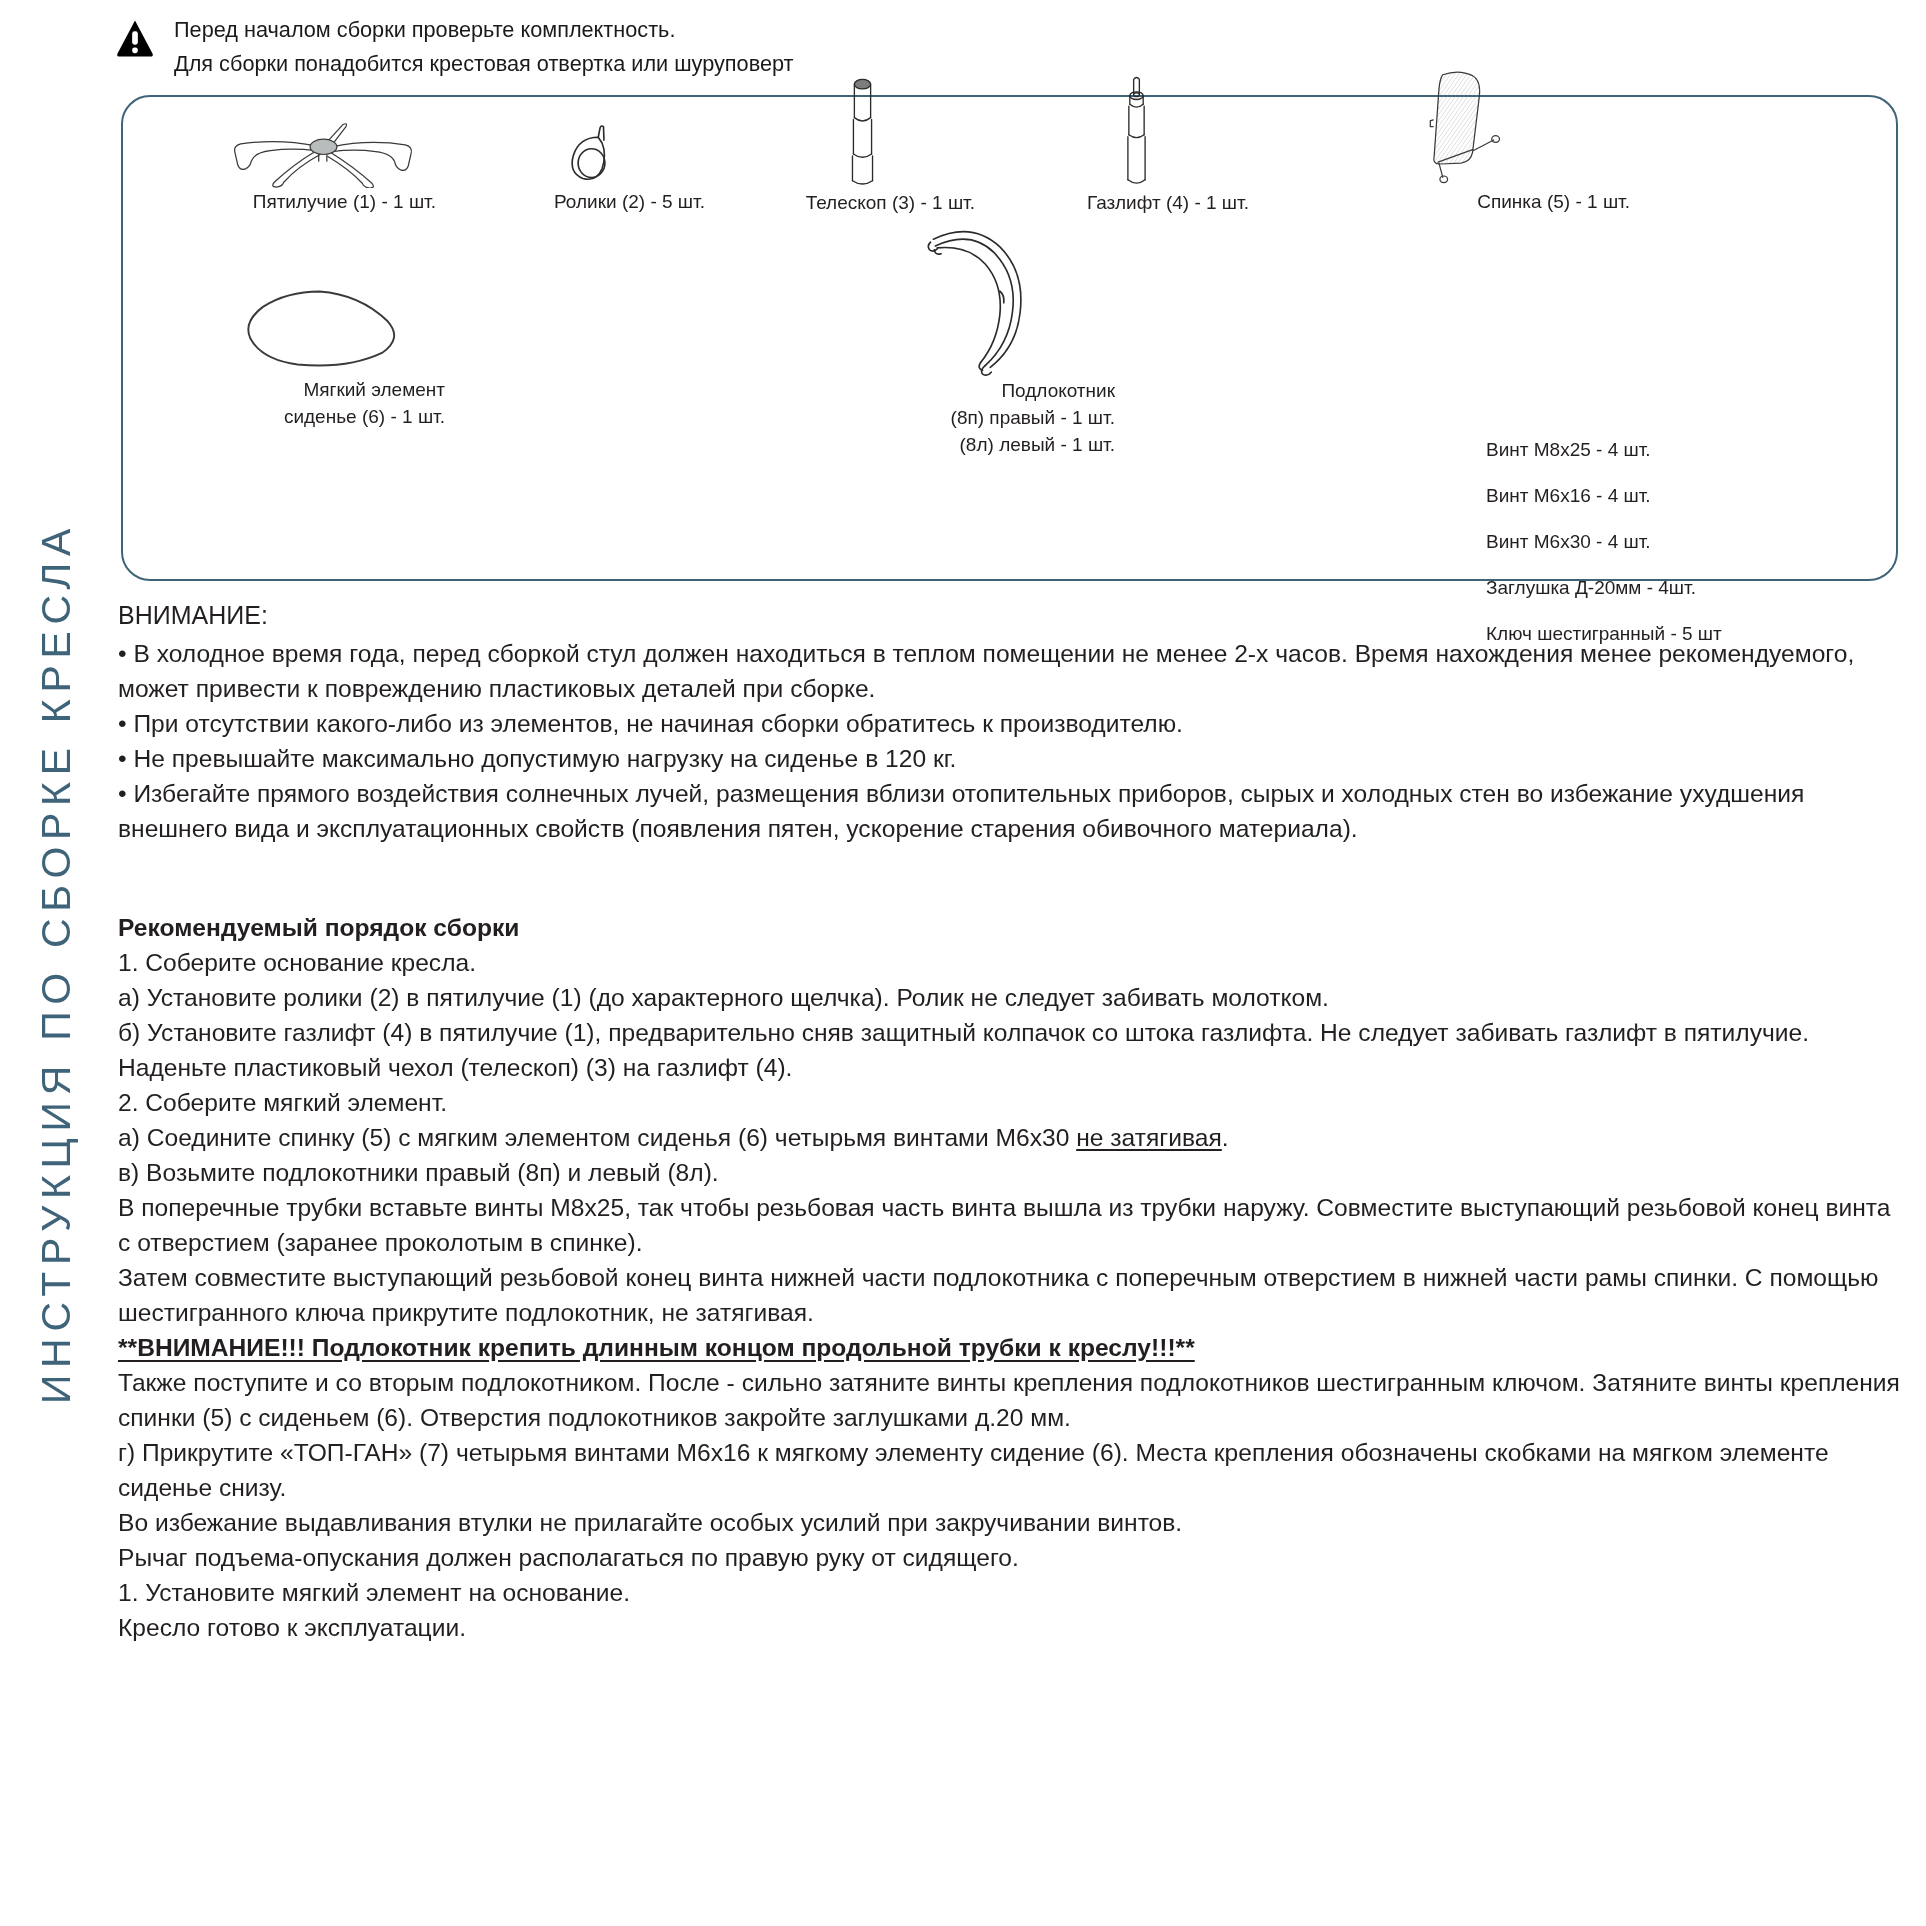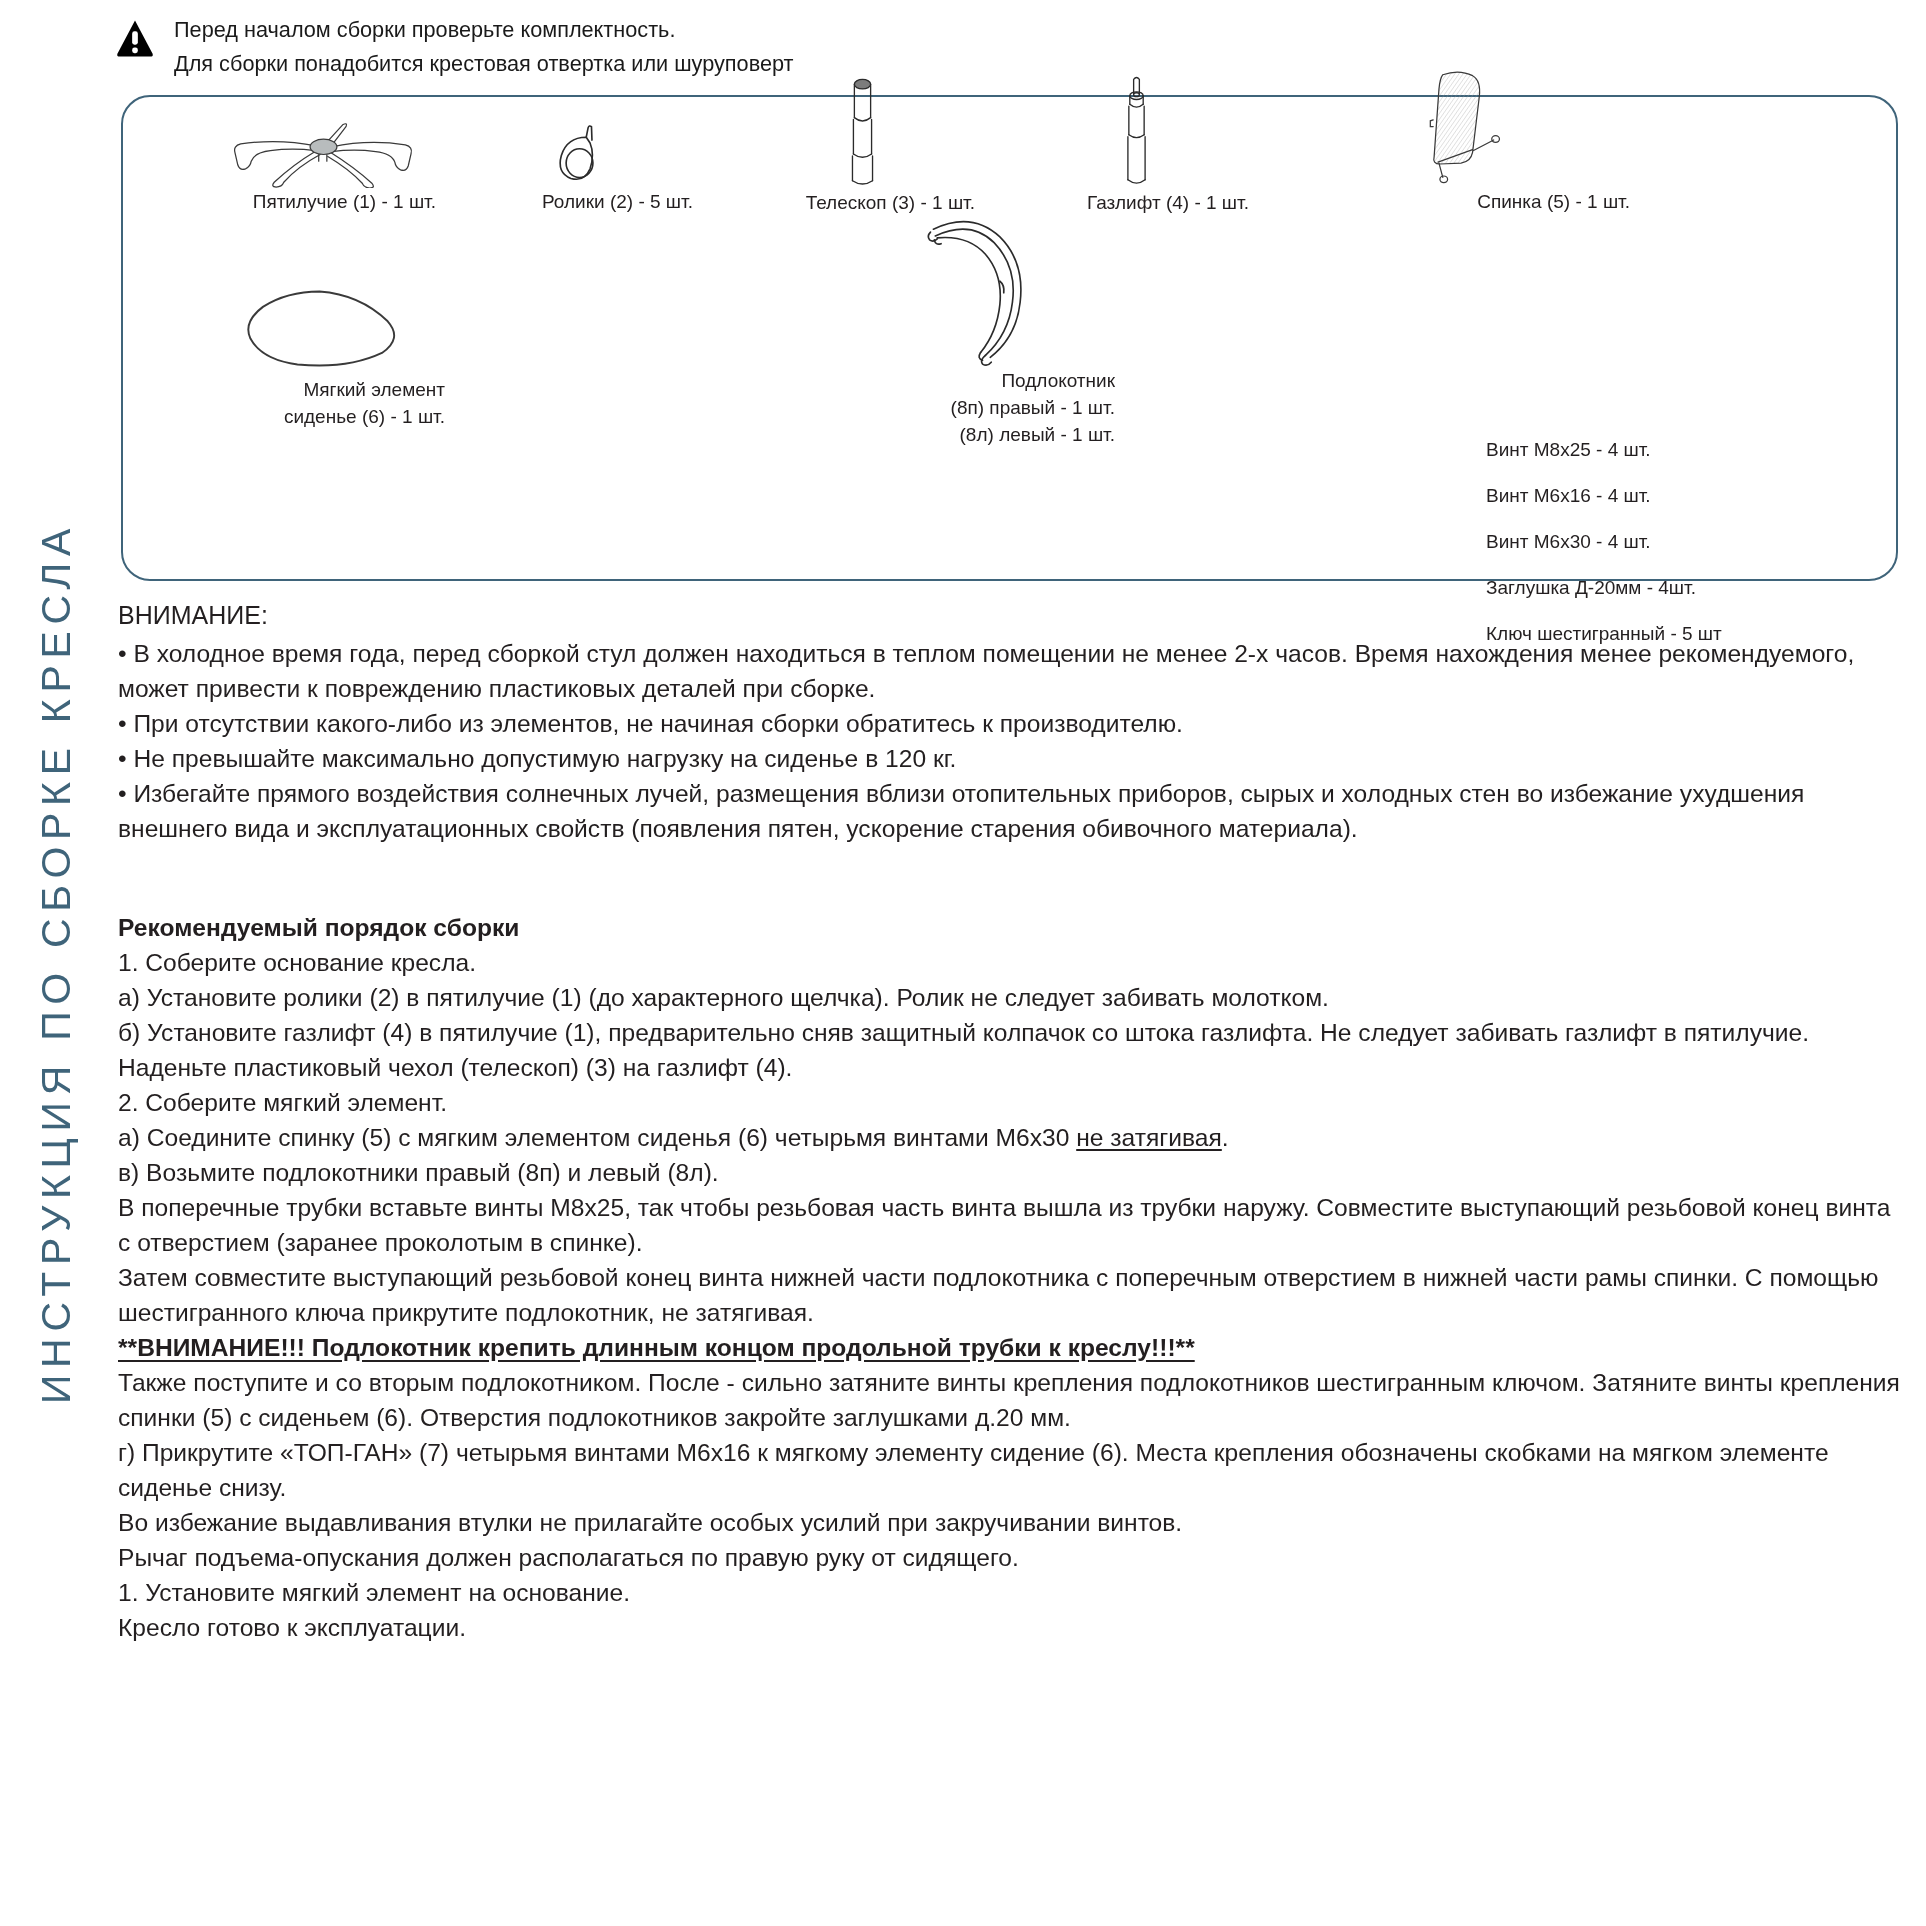--- a/index.html
+++ b/index.html
@@ -129,21 +129,21 @@
           <path d="M200 62 Q150 92 112 128 Q104 138 116 138 Q128 138 132 128 Q160 96 208 70"></path>
           <path d="M230 66 Q278 96 316 130 Q324 140 312 140 Q300 140 296 130 Q268 100 224 74"></path>
           <path d="M205 70 L205 84 M222 70 L222 84"></path>
           <ellipse cx="215" cy="54" rx="28" ry="16" fill="#b8bcbd" stroke="#3a3a3a"></ellipse>
         </g>
       </svg>
     </div>
     <div class="caption">Пятилучие (1) - 1 шт.</div>
   </div>
 
-  <div class="part" style="left:344px;top:24px;width:226px;">
+  <div class="part" style="left:356px;top:24px;width:226px;">
     <div class="art" style="height:67px;">
       <svg width="72" height="67" viewBox="0 0 150 140">
         <g fill="none" stroke="#2b2b2b" stroke-width="3.4" stroke-linejoin="round" stroke-linecap="round">
           <path d="M88 34 L92 14 Q94 8 99 12 L100 40"></path>
           <path d="M88 34 Q48 34 36 72 Q26 108 56 120 Q84 128 96 100 Q106 70 96 46 Z"></path>
           <ellipse cx="74" cy="88" rx="28" ry="30"></ellipse>
         </g>
       </svg>
     </div>
     <div class="caption">Ролики (2) - 5 шт.</div>
@@ -211,21 +211,21 @@
     <div class="art" style="height:120px;">
       <svg width="173" height="96" viewBox="0 0 360 200">
         <path d="M178 24 Q262 30 320 86 Q352 122 308 152 Q236 186 132 176 Q58 166 34 122 Q18 88 60 56 Q110 24 178 24 Z" fill="#ffffff" stroke="#3a3a3a" stroke-width="4"></path>
       </svg>
     </div>
     <div class="caption">Мягкий элемент</div>
     <div class="caption">сиденье (6) - 1 шт.</div>
   </div>
 
 
-  <div class="part" style="left:703px;top:101px;width:289px;">
+  <div class="part" style="left:703px;top:111px;width:289px;">
     <div class="art" style="height:169px;">
       <svg width="159" height="159" viewBox="0 0 330 330">
         <g fill="none" stroke="#2b2b2b" stroke-width="3.4" stroke-linejoin="round" stroke-linecap="round">
           <path d="M88 44 Q168 6 226 60 Q278 112 268 196 Q260 268 206 310"></path>
           <path d="M92 58 Q166 24 214 72 Q262 122 252 196 Q244 262 196 306"></path>
           <path d="M82 50 Q74 58 80 66 Q88 72 96 64"></path>
           <path d="M196 306 Q184 316 190 324 Q200 330 208 320"></path>
           <path d="M96 62 Q160 56 196 96 Q232 138 226 200 Q220 258 186 300"></path>
           <path d="M90 66 Q92 78 104 74"></path>
           <path d="M186 300 Q178 312 190 316"></path>

